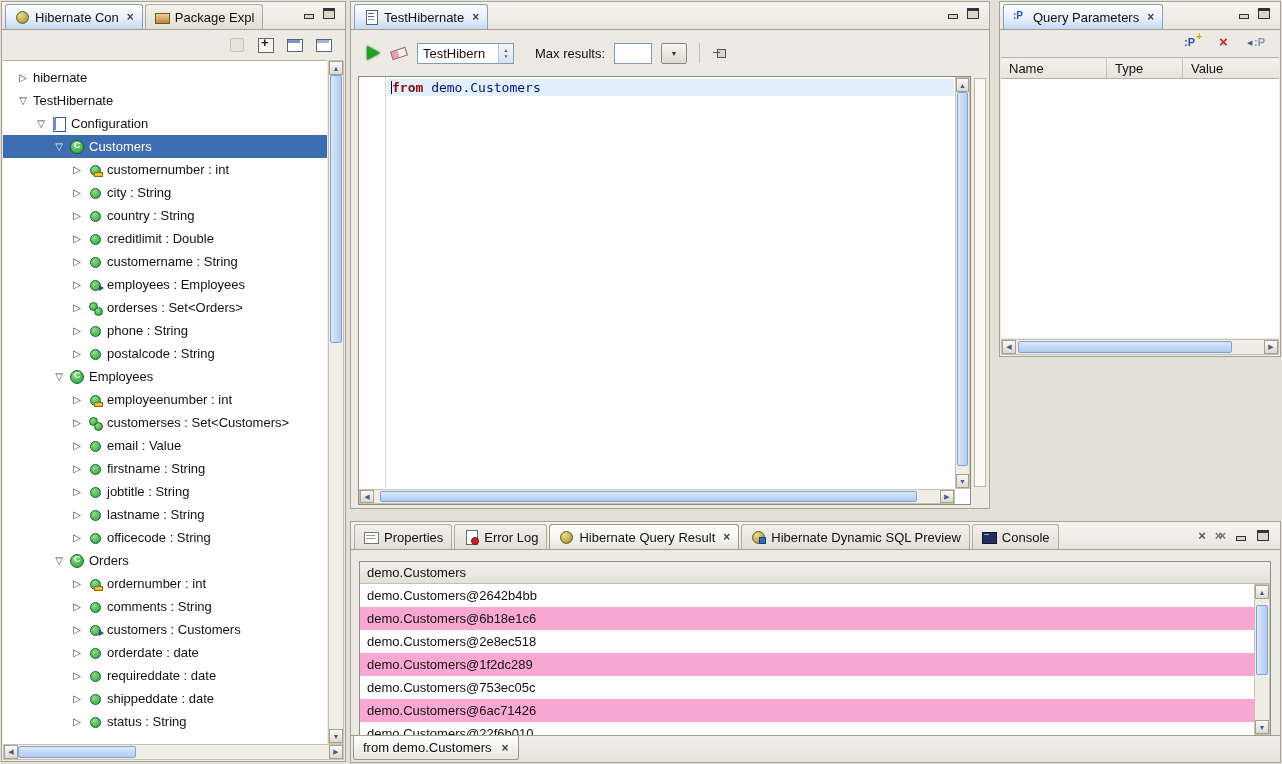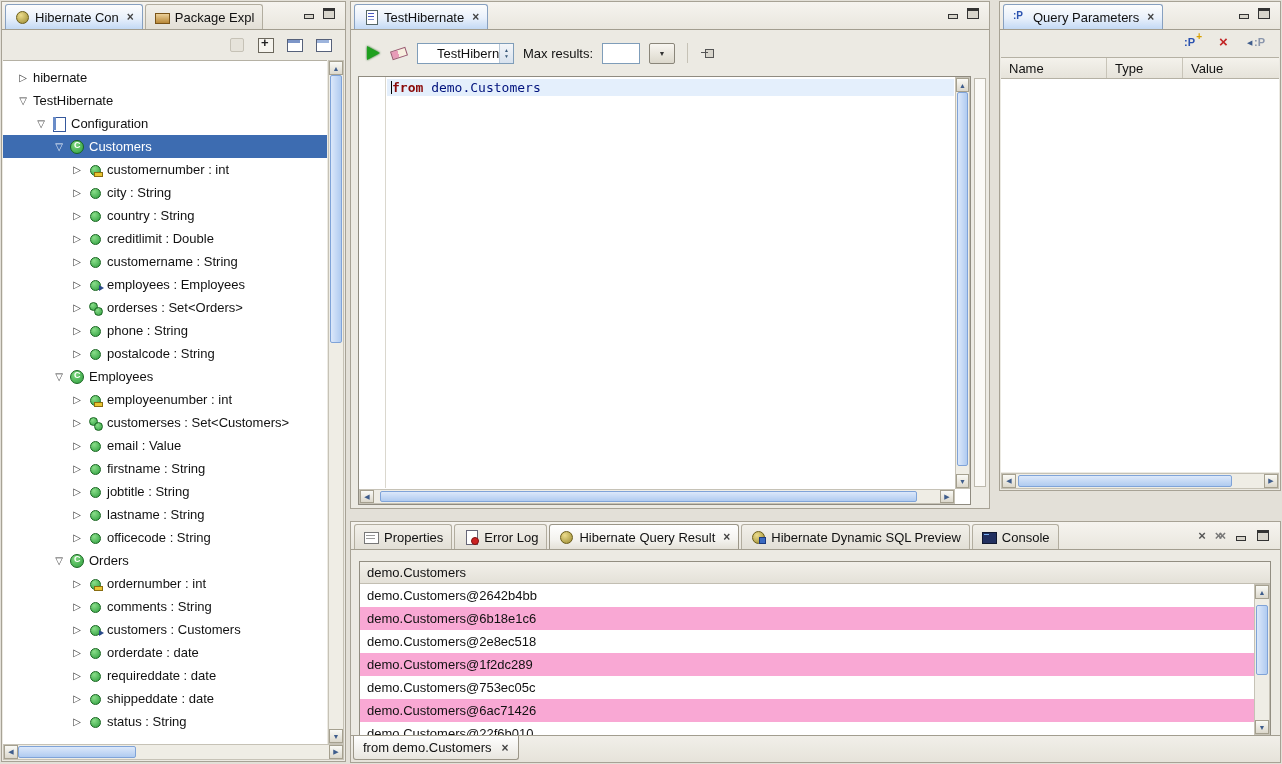--- a/index.html
+++ b/index.html
@@ -111,21 +111,21 @@
   .etext { position:absolute; left:28px; right:16px; top:0; bottom:16px; background:#fff;
            font:13px "DejaVu Sans Mono",monospace; }
   .current-line { position:absolute; left:0; right:0; top:2px; height:17px; background:#e4effc; }
   .code-line { position:absolute; left:4px; top:3px; white-space:pre; }
   .caret { display:inline-block; width:1px; height:13px; background:#000; vertical-align:-2px; }
   .kw { color:#8a0a0a; font-weight:bold; }
   .entity { color:#00127d; }
   .overview { position:absolute; right:3px; top:76px; bottom:21px; width:12px; background:#fbfaf7; border:1px solid #bcb8ac; }
 
   
-  #qp-view { left:999px; top:1px; width:282px; height:490px; }
+  #qp-view { left:999px; top:1px; width:282px; height:356px; }
   .qtoolbar { position:absolute; left:0; right:0; top:28px; height:26px; display:flex; align-items:center; justify-content:flex-end; gap:13px; padding-right:12px; }
   .qpi { width:20px; height:16px; position:relative; display:inline-block; }
   .qp-add::before { content:":P"; position:absolute; left:2px; top:1px; font:bold 11px "Liberation Sans",sans-serif; color:#2a52b0; }
   .qp-add::after { content:"+"; position:absolute; right:0; top:-4px; font:bold 10px "Liberation Sans",sans-serif; color:#d8a000; }
   .qp-del::before { content:"×"; position:absolute; left:4px; top:-2px; font:bold 15px "Liberation Sans",sans-serif; color:#c22626; }
   .qp-toggle::before { content:":P"; position:absolute; left:6px; top:1px; font:bold 11px "Liberation Sans",sans-serif; color:#8a96ac; }
   .qp-toggle::after { content:"◀"; position:absolute; left:-1px; top:4px; font-size:7px; color:#3f5d8c; }
   .qp-table { position:absolute; left:1px; right:1px; top:55px; bottom:18px; background:#fff; border-top:1px solid #b5b1a4; }
   .qp-header { height:21px; display:flex; background:linear-gradient(#f4f2ec,#e6e3da); border-bottom:1px solid #b5b1a4; }
   .qp-col { padding:2px 8px; border-right:1px solid #c8c4b8; display:flex; align-items:center; }
@@ -340,28 +340,28 @@
       <span class="tabclose">×</span>
     </div>
     <div class="tab-controls">
       <span class="ctrl min"></span>
       <span class="ctrl max"></span>
     </div>
   </div>
   <div class="etoolbar">
     <span class="run-icon"></span>
     <span class="eraser-icon"></span>
-    <div class="combo" style="width:97px;padding-left:14px;">
+    <div class="combo" style="width:97px;">
       <span class="cval">TestHibern</span>
       <span class="spin">
           <span>▲</span>
           <span>▼</span>
         </span>
     </div>
-    <span style="margin-left:0;">Max results:</span>
+    <span style="margin-left:12px;">Max results:</span>
     <div class="combo" style="width:38px;">
       <span class="cval"></span>
     </div>
     <span class="drop-btn">▼</span>
     <span class="tsep"></span>
     <span class="pin-icon"></span>
   </div>
   <div class="eframe">
     <div class="eruler"></div>
     <div class="etext">

